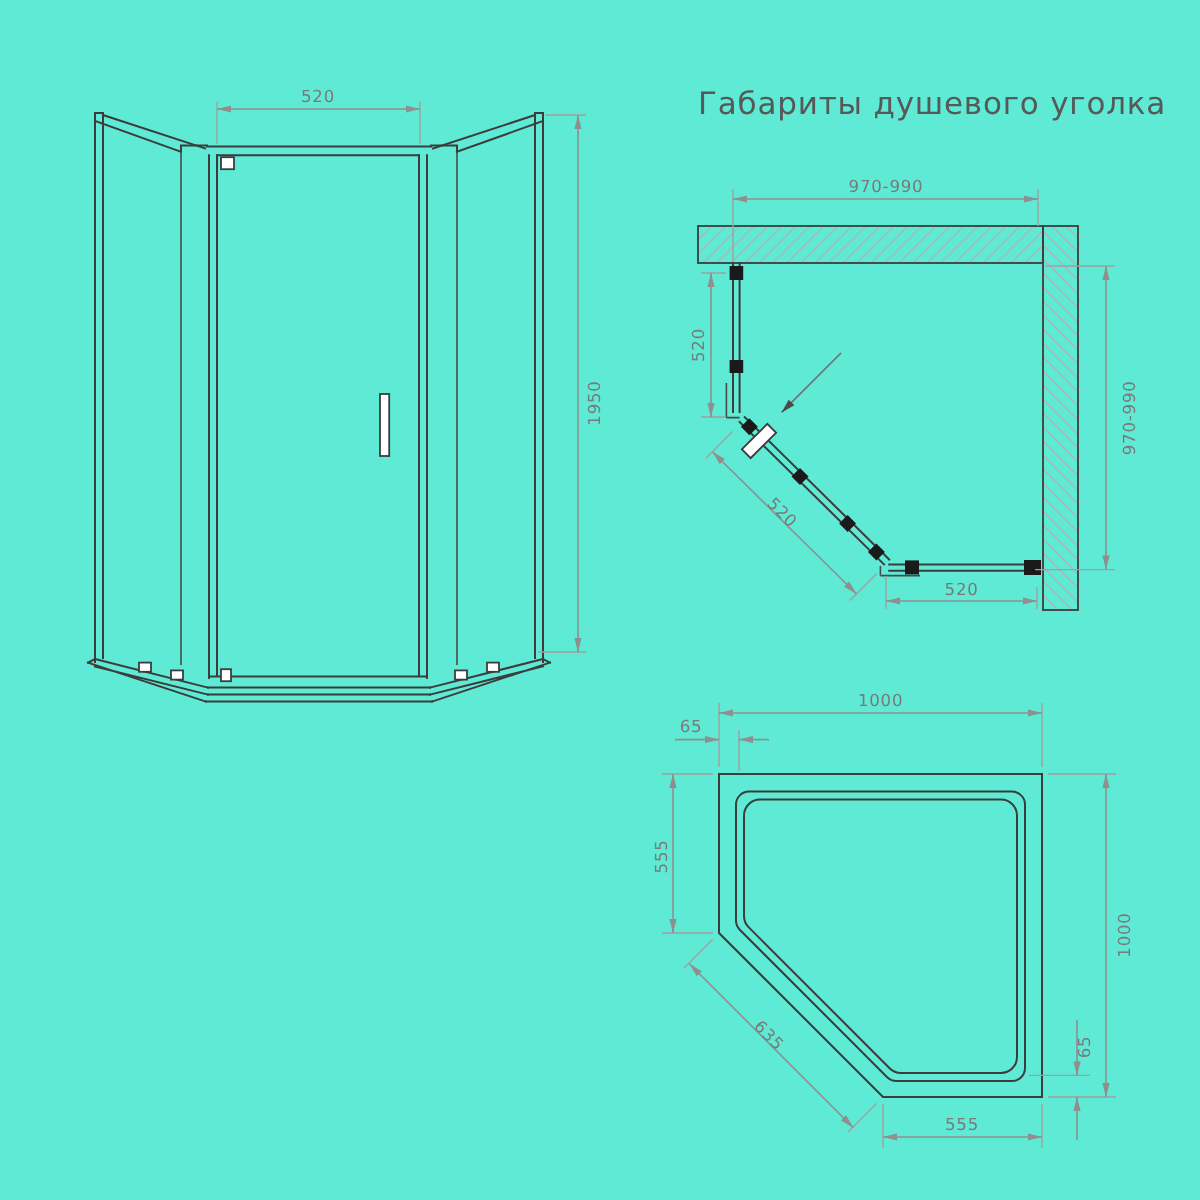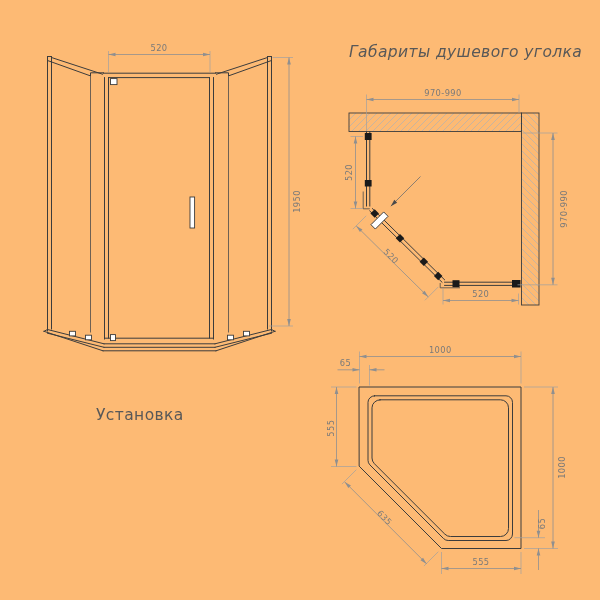--- a/index.html
+++ b/index.html
@@ -1,20 +1,20 @@
 <!DOCTYPE html>
 <html><head>
 <meta charset="utf-8">
 <style>
   html,body{margin:0;padding:0;background:#ffffff;}
-  #canvas{position:relative;width:600px;height:600px;background:#fdba74;overflow:hidden;
+  #canvas{position:relative;width:600px;height:600px;background:#5eead4;overflow:hidden;
           font-family:"DejaVu Sans",sans-serif;}
   #drawing{position:absolute;left:0;top:0;}
   .label-title{position:absolute;left:349px;top:43px;width:230px;
-    font-size:15.5px;color:#585858;letter-spacing:0.4px;white-space:nowrap;font-style:italic;}
+    font-size:15.5px;color:#585858;letter-spacing:0.4px;white-space:nowrap;}
   .label-note{position:absolute;left:96px;top:405px;
     font-size:15.5px;color:#585858;letter-spacing:0.4px;line-height:20.5px;}
   
   .ln{stroke:#3c3c3c;stroke-width:1;fill:none;stroke-linecap:square;}
   .lnthin{stroke:#4a4a4a;stroke-width:0.8;fill:none;}
   .ext{stroke:#a0a0a0;stroke-width:0.7;fill:none;}
   .dim{stroke:#8f8f8f;stroke-width:0.8;fill:none;}
   .dimtxt{font-family:"DejaVu Sans",sans-serif;font-size:8.3px;fill:#7a7a7a;letter-spacing:0.4px;}
   .wht{fill:#ffffff;stroke:#3c3c3c;stroke-width:0.9;}
   .clamp{fill:#1a1a1a;stroke:none;}
@@ -162,16 +162,15 @@
 
     <path class="ext" d="M514.5,537.7 H545"></path>
     <path class="dim" d="M538.5,510 V537.7" marker-end="url(#mE)"></path>
     <path class="dim" d="M538.5,570 V548.5" marker-end="url(#mE)"></path>
     <text class="dimtxt" transform="translate(545.2,523.5) rotate(-90)" text-anchor="middle">65</text>
   </g>
 </svg>
 
 <div class="label-title">Габариты душевого уголка</div>
 <div class="label-note">
-  <div>Установка</div>
 </div>
 
 </div>
 
 </body></html>

